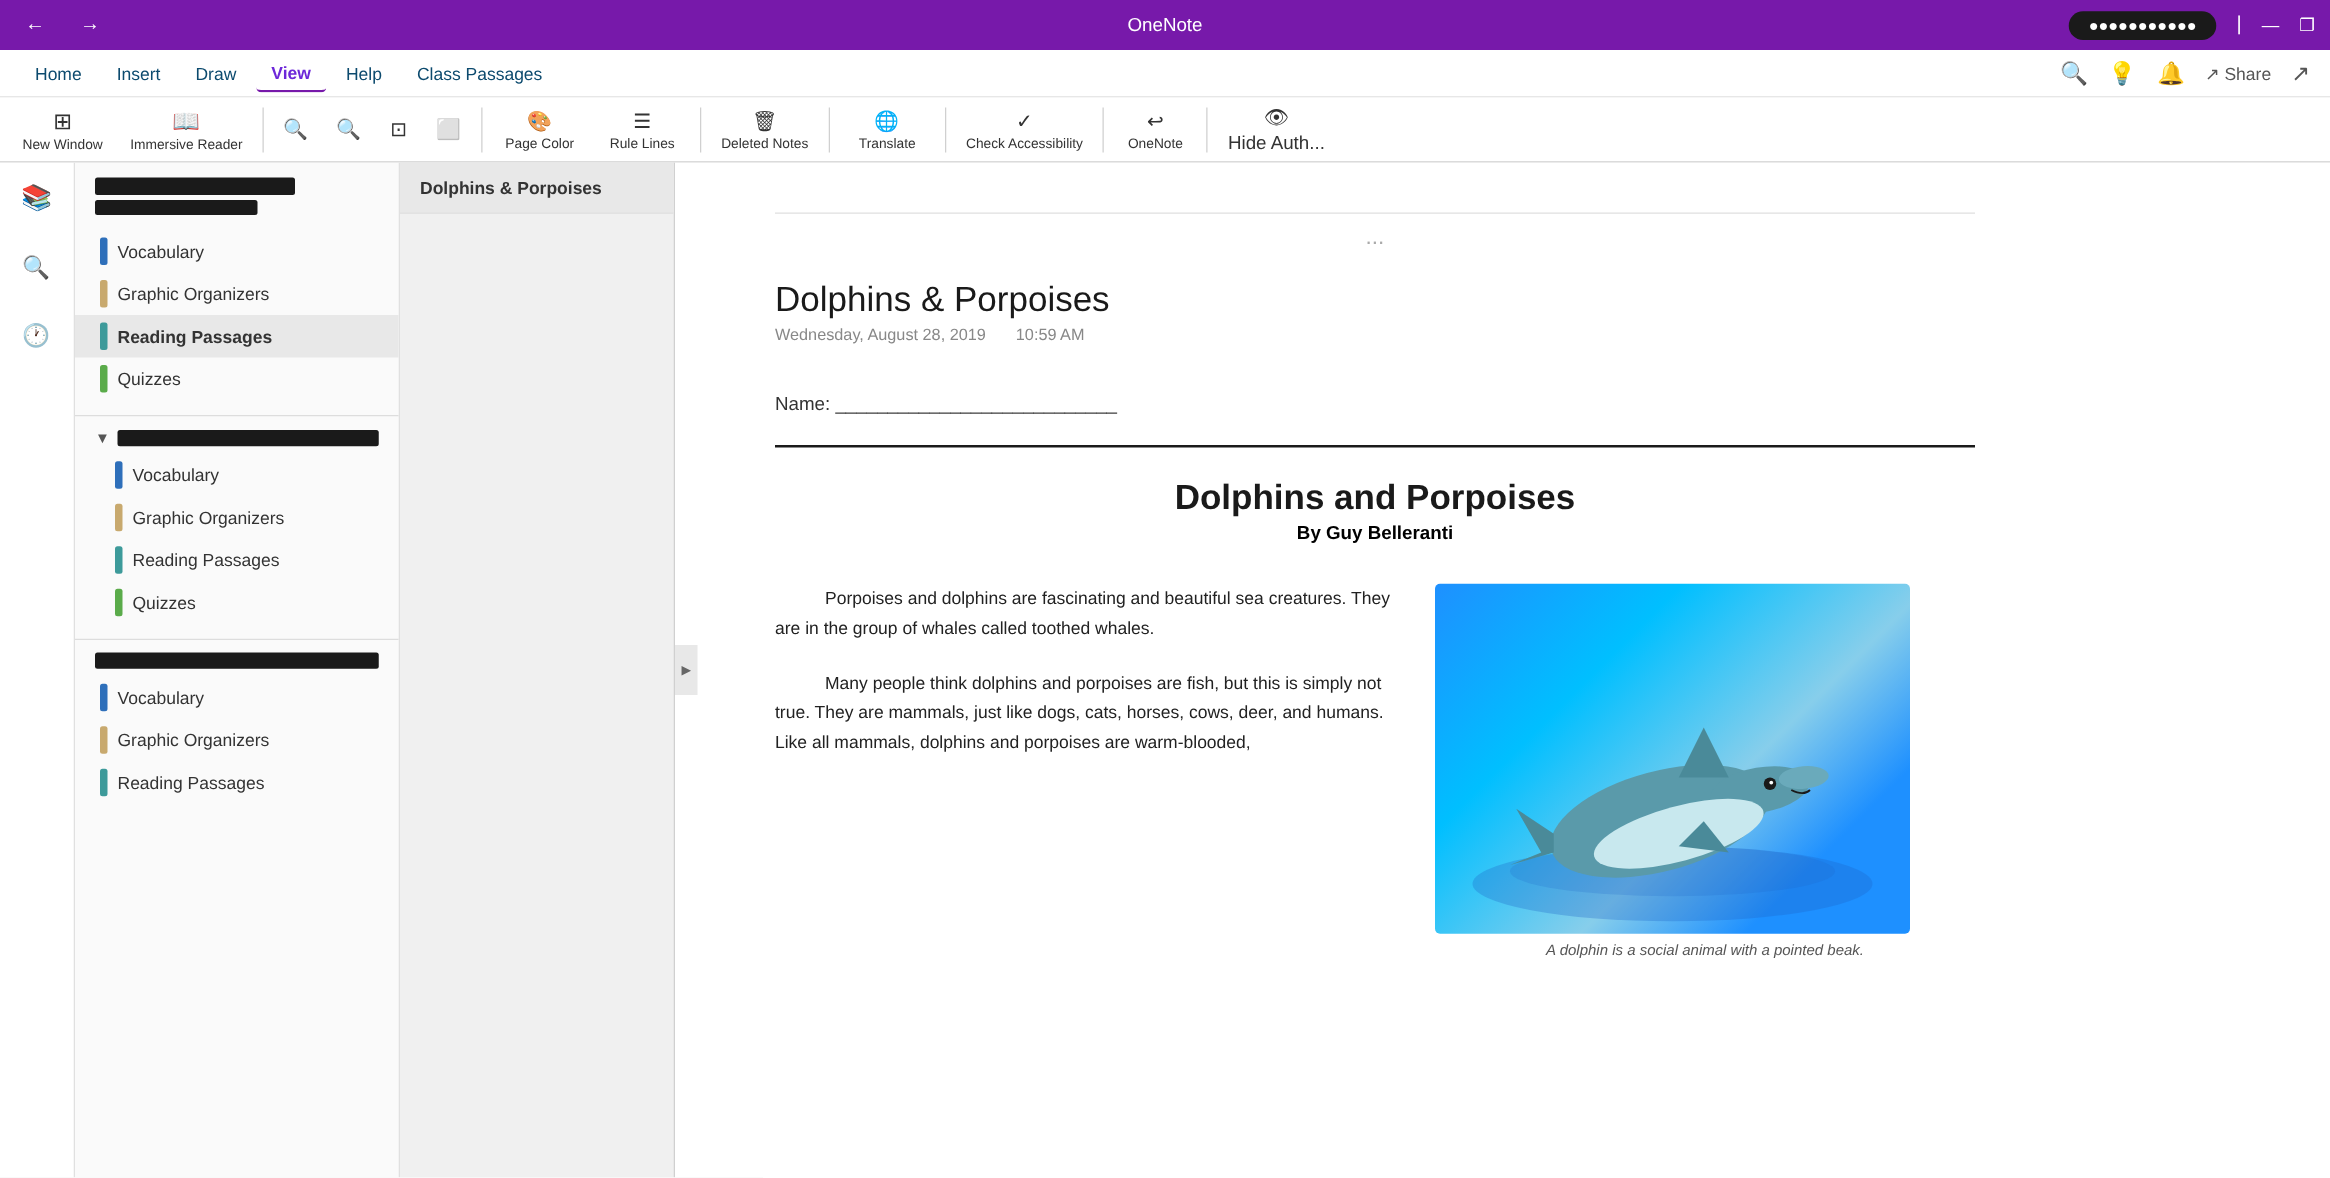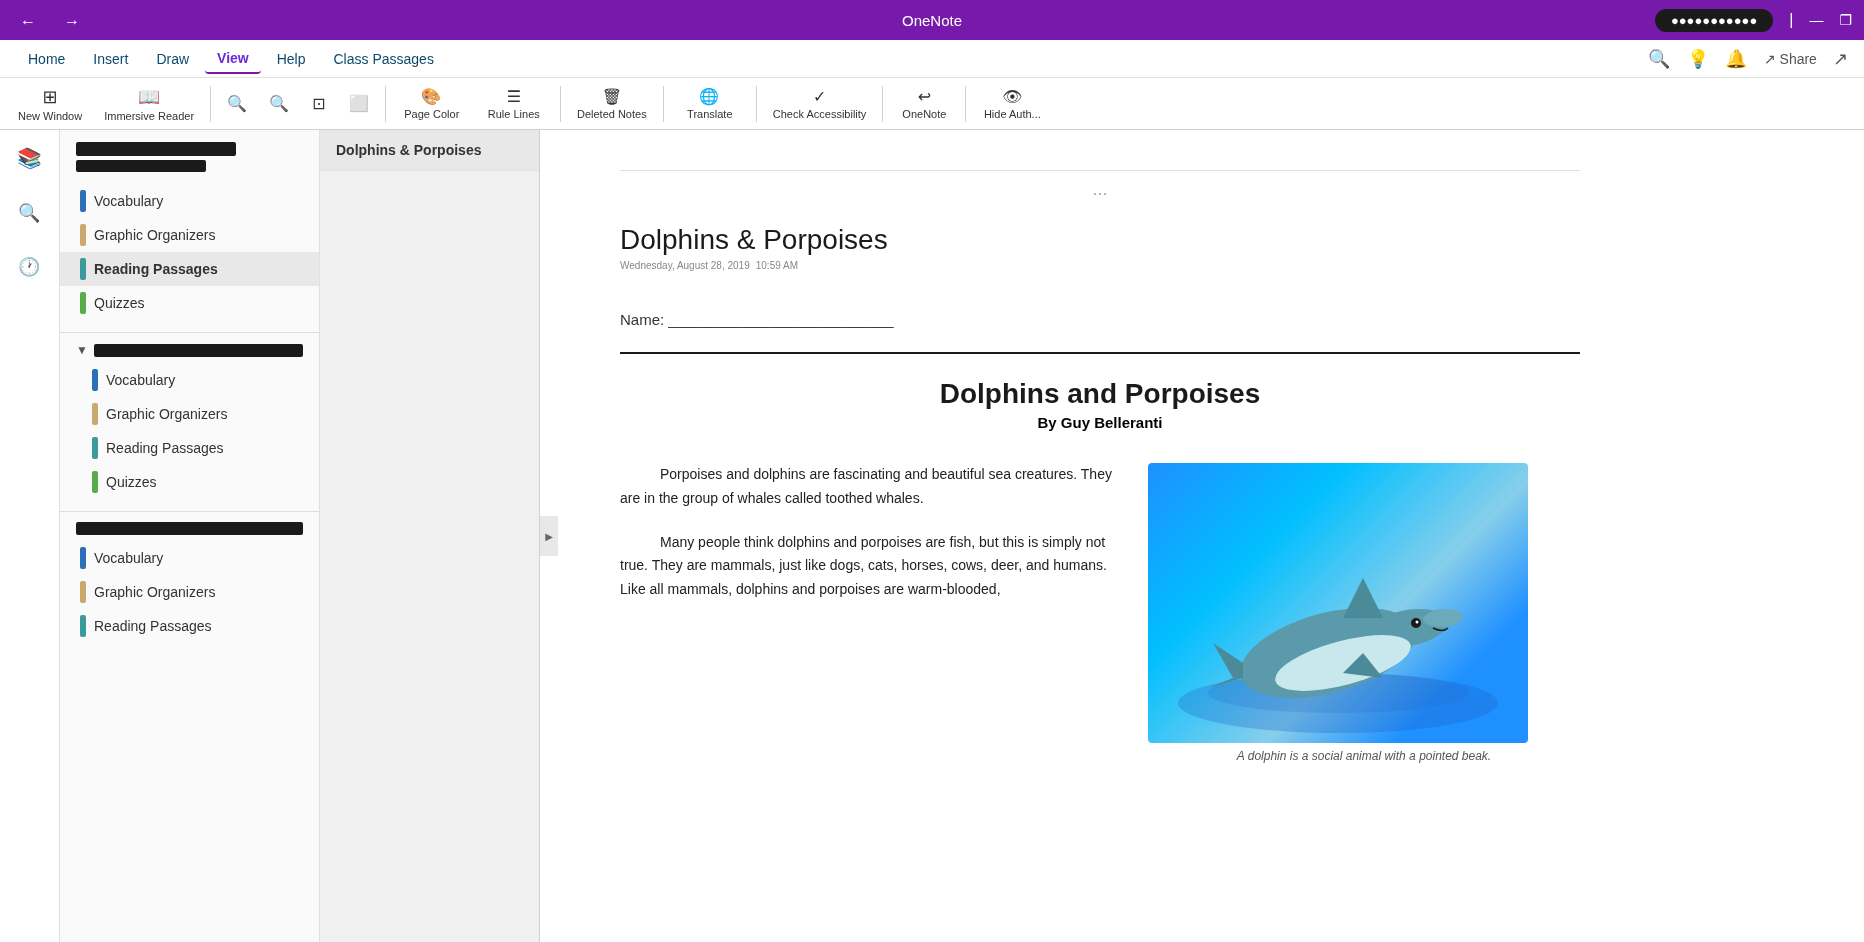--- a/index.html
+++ b/index.html
@@ -263,25 +263,25 @@
       padding: 40px 60px 40px 80px;
       max-width: 1100px;
     }
     .page-title {
       font-size: 28px;
       font-weight: 400;
       color: #1a1a1a;
       margin-bottom: 4px;
     }
     .page-meta {
-      font-size: 10px;
+      font-size: 13px;
       color: #888;
       margin-bottom: 24px;
       display: flex;
-      gap: 6px;
+      gap: 24px;
     }
     .content-separator {
       border: none;
       border-top: 2px solid #1a1a1a;
       margin: 8px 0 24px 0;
     }
     .top-dots {
       text-align: center;
       color: #aaa;
       font-size: 18px;
@@ -433,21 +433,21 @@
     <span style="font-size:11px;">Check Accessibility</span>
   </div>
   <div class="ribbon-separator"></div>
   <div class="ribbon-btn" style="min-width:70px;">
     <span style="font-size:16px;">↩</span>
     <span style="font-size:11px;">OneNote</span>
   </div>
   <div class="ribbon-separator"></div>
   <div class="ribbon-btn" style="min-width:80px;">
     <span style="font-size:16px;">👁</span>
-    <span style="font-size:11px;">Hide Auth...</span>
+    <span style="font-size:15px;">Hide Auth...</span>
   </div>
 </div>
 
 <div class="main-content">
 
   <div class="sidebar">
     <span class="sidebar-icon">📚</span>
     <span class="sidebar-icon search">🔍</span>
     <span class="sidebar-icon clock">🕐</span>
   </div>

